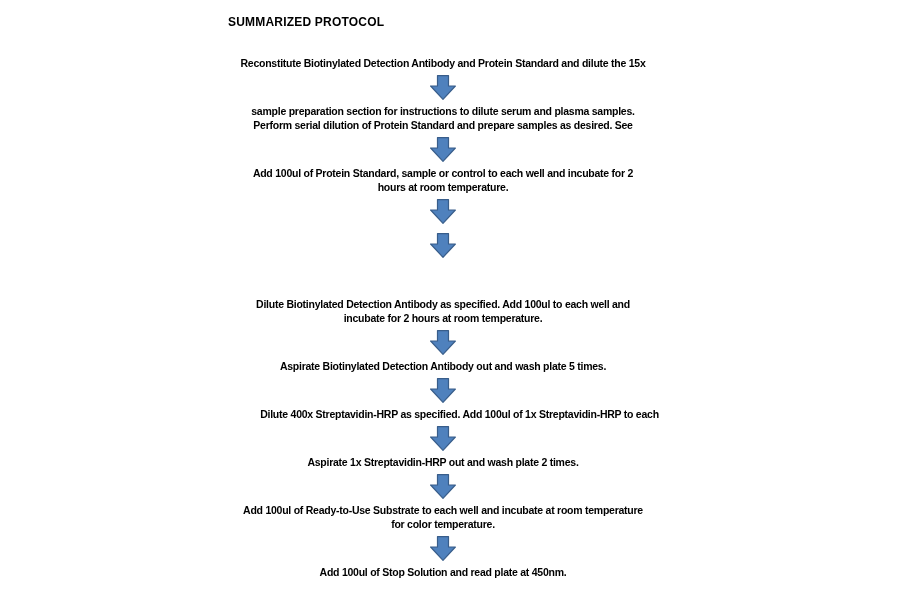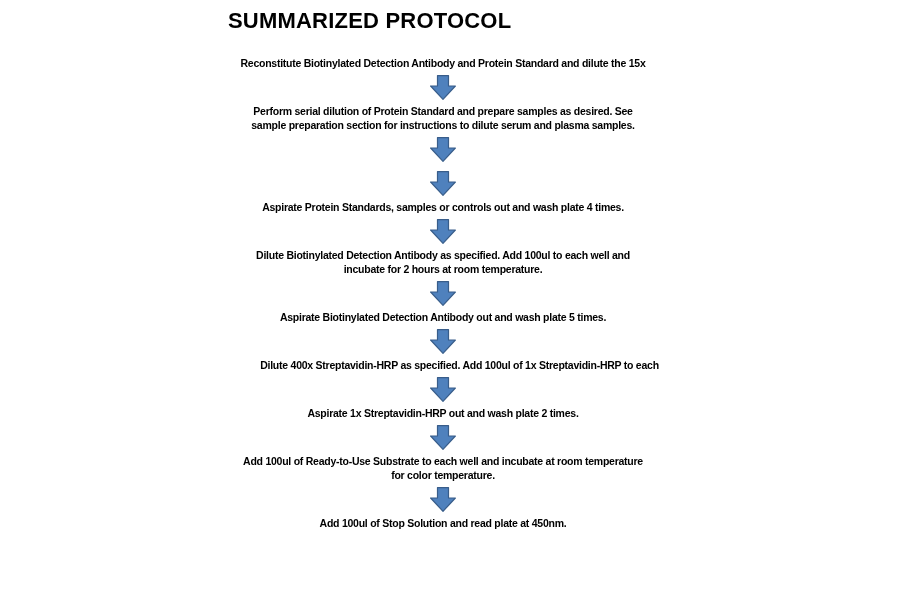--- a/index.html
+++ b/index.html
@@ -15,23 +15,23 @@
     font-family: "Liberation Sans", "DejaVu Sans", sans-serif;
   }
   .page {
     position: absolute;
     inset: 0;
     background: #ffffff;
   }
   .title {
     position: absolute;
     left: 228px;
-    top: 8px;
+    top: 15px;
     margin: 0;
-    font-size: 22px;
+    font-size: 12px;
     font-weight: 700;
     letter-spacing: 0.2px;
     color: #000000;
     white-space: nowrap;
     font-family: "Liberation Sans", sans-serif;
   }
   .flow {
     position: absolute;
     left: 203px;
     top: 56px;
@@ -65,36 +65,37 @@
 <div class="page">
   <h1 class="title">SUMMARIZED PROTOCOL</h1>
   <div class="flow" id="flow">
       <div class="step" style="color: rgb(0, 0, 0);">
         <span class="line">Reconstitute Biotinylated Detection Antibody and Protein Standard and dilute the 15x</span>
       </div>
       <div class="arrow"><svg width="26" height="25" viewBox="0 0 26 25">
           <path d="M 7.5 0.6 L 18.5 0.6 L 18.5 11 L 25.4 11 L 13 24.3 L 0.6 11 L 7.5 11 Z" fill="#4F81BD" stroke="#385D8A" stroke-width="1.2" stroke-linejoin="round"></path>
         </svg></div>
       <div class="step" style="color: rgb(0, 0, 0);">
+        <span class="line">sample preparation section for instructions to dilute serum and plasma samples.</span>
         <span class="line">Perform serial dilution of Protein Standard and prepare samples as desired. See</span>
-        <span class="line">sample preparation section for instructions to dilute serum and plasma samples.</span>
+      </div>
+      <div class="arrow"><svg width="26" height="25" viewBox="0 0 26 25">
+          <path d="M 7.5 0.6 L 18.5 0.6 L 18.5 11 L 25.4 11 L 13 24.3 L 0.6 11 L 7.5 11 Z" fill="#4F81BD" stroke="#385D8A" stroke-width="1.2" stroke-linejoin="round"></path>
+        </svg></div>
+      <div class="step" style="color: rgb(0, 0, 0);">
+        <span class="line">Add 100ul of Protein Standard, sample or control to each well and incubate for 2</span>
+        <span class="line">hours at room temperature.</span>
       </div>
       <div class="arrow"><svg width="26" height="25" viewBox="0 0 26 25">
           <path d="M 7.5 0.6 L 18.5 0.6 L 18.5 11 L 25.4 11 L 13 24.3 L 0.6 11 L 7.5 11 Z" fill="#4F81BD" stroke="#385D8A" stroke-width="1.2" stroke-linejoin="round"></path>
         </svg></div>
       <div class="arrow"><svg width="26" height="25" viewBox="0 0 26 25">
           <path d="M 7.5 0.6 L 18.5 0.6 L 18.5 11 L 25.4 11 L 13 24.3 L 0.6 11 L 7.5 11 Z" fill="#4F81BD" stroke="#385D8A" stroke-width="1.2" stroke-linejoin="round"></path>
         </svg></div>
-      <div class="step" style="color: rgb(0, 0, 0);">
-        <span class="line">Aspirate Protein Standards, samples or controls out and wash plate 4 times.</span>
-      </div>
-      <div class="arrow"><svg width="26" height="25" viewBox="0 0 26 25">
-          <path d="M 7.5 0.6 L 18.5 0.6 L 18.5 11 L 25.4 11 L 13 24.3 L 0.6 11 L 7.5 11 Z" fill="#4F81BD" stroke="#385D8A" stroke-width="1.2" stroke-linejoin="round"></path>
-        </svg></div>
-      <div class="step" style="color: rgb(0, 0, 0);">
+      <div class="step" style="color: rgb(0, 0, 0); margin-top: 35px;">
         <span class="line">Dilute Biotinylated Detection Antibody as specified. Add 100ul to each well and</span>
         <span class="line">incubate for 2 hours at room temperature.</span>
       </div>
       <div class="arrow"><svg width="26" height="25" viewBox="0 0 26 25">
           <path d="M 7.5 0.6 L 18.5 0.6 L 18.5 11 L 25.4 11 L 13 24.3 L 0.6 11 L 7.5 11 Z" fill="#4F81BD" stroke="#385D8A" stroke-width="1.2" stroke-linejoin="round"></path>
         </svg></div>
       <div class="step" style="color: rgb(0, 0, 0);">
         <span class="line">Aspirate Biotinylated Detection Antibody out and wash plate 5 times.</span>
       </div>
       <div class="arrow"><svg width="26" height="25" viewBox="0 0 26 25">

